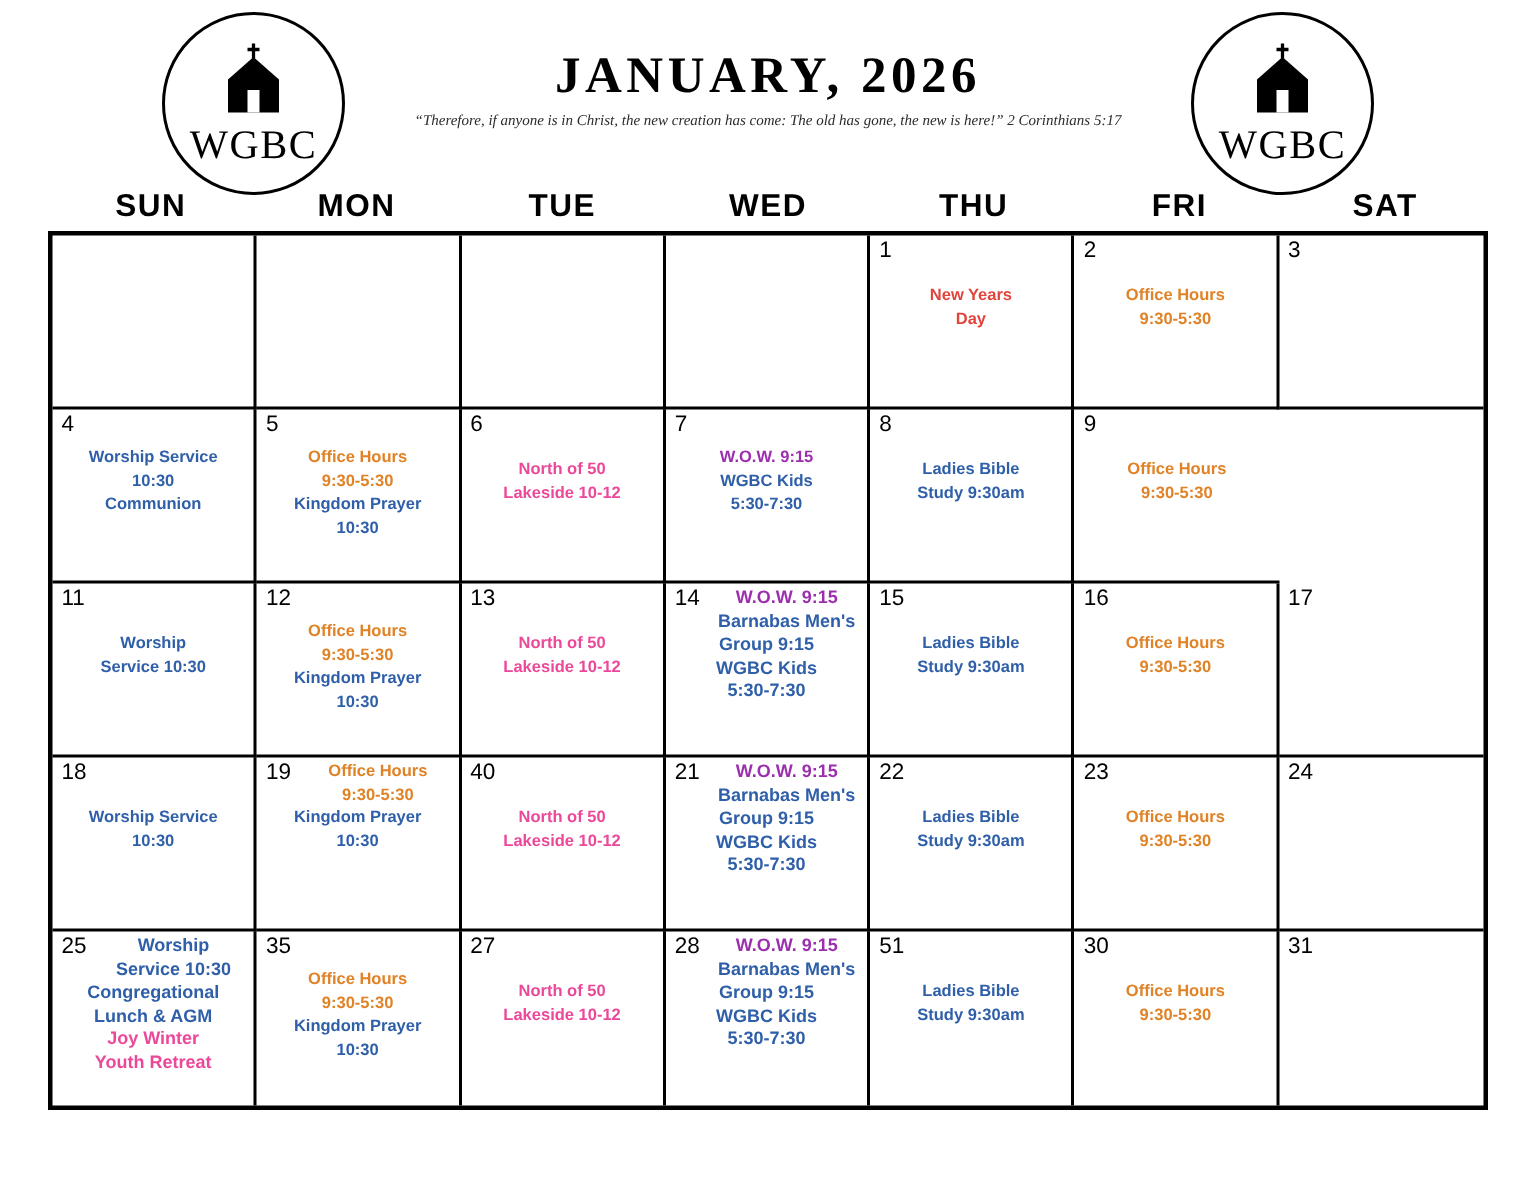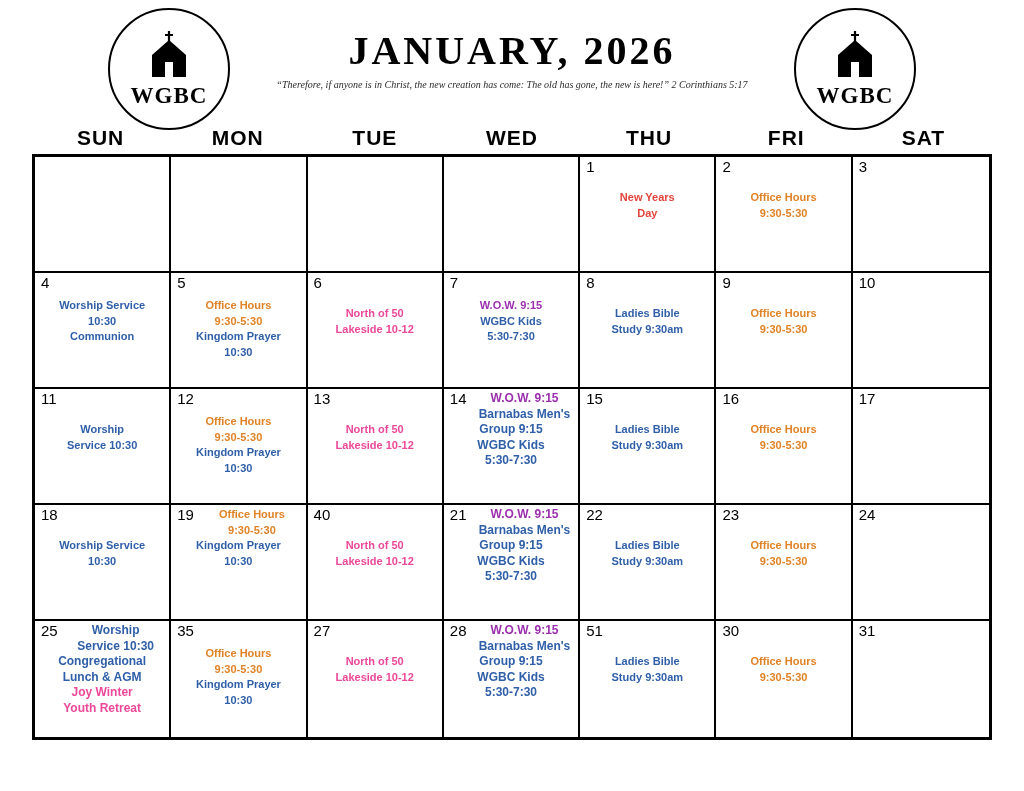--- a/index.html
+++ b/index.html
@@ -45,34 +45,34 @@
   .logo.left { left: 108px; }
   .logo.right { right: 108px; }
   .logo .church-mark {
     width: 54px;
     height: 52px;
     position: relative;
     margin-bottom: 2px;
   }
   .logo .logo-text {
     font-family: "Liberation Serif", serif;
-    font-weight: bold;
-    font-size: 23px;
+    font-weight: normal;
+    font-size: 27px;
     letter-spacing: 1px;
   }
 
   .title-block {
     text-align: center;
     width: 520px;
     margin: 0 auto;
   }
   .month-title {
     font-family: "Liberation Serif", serif;
     font-weight: bold;
-    font-size: 40px;
+    font-size: 34px;
     letter-spacing: 3px;
     margin-top: 0;
     margin-bottom: 4px;
   }
   .verse {
     font-family: "Liberation Serif", serif;
     font-style: italic;
     font-size: 10px;
     line-height: 1.45;
     color: #2b2b2b;
@@ -273,24 +273,20 @@
             <span class="ev c-blue">Ladies Bible</span>
             <span class="ev c-blue">Study 9:30am</span>
           </div>
         </div>
         <div class="cell">
           <div class="daynum">9</div>
           <div class="events pad-top-14">
             <span class="ev c-orange">Office Hours</span>
             <span class="ev c-orange">9:30-5:30</span>
           </div>
-        </div>
-        <div class="cell">
-          <div class="daynum">10</div>
-          <div class="events"></div>
         </div>
       </div>
       <div class="cal-row">
         <div class="cell">
           <div class="daynum">11</div>
           <div class="events pad-top-14">
             <span class="ev c-blue">Worship</span>
             <span class="ev c-blue">Service 10:30</span>
           </div>
         </div>

